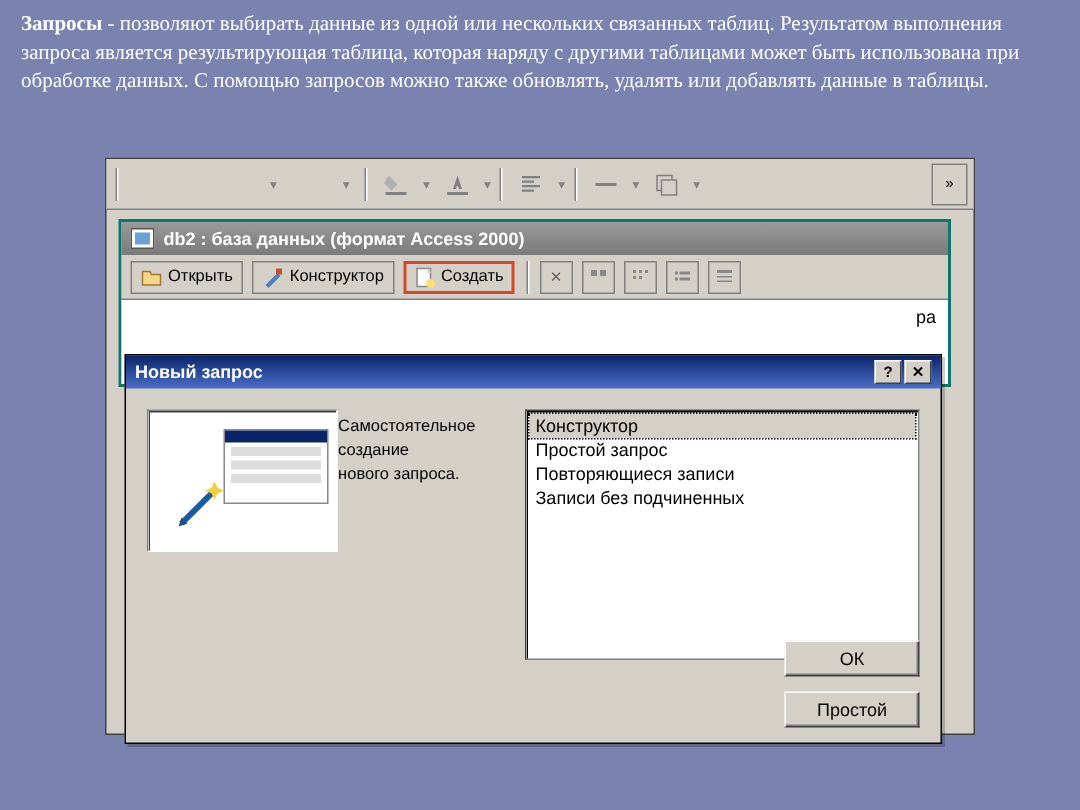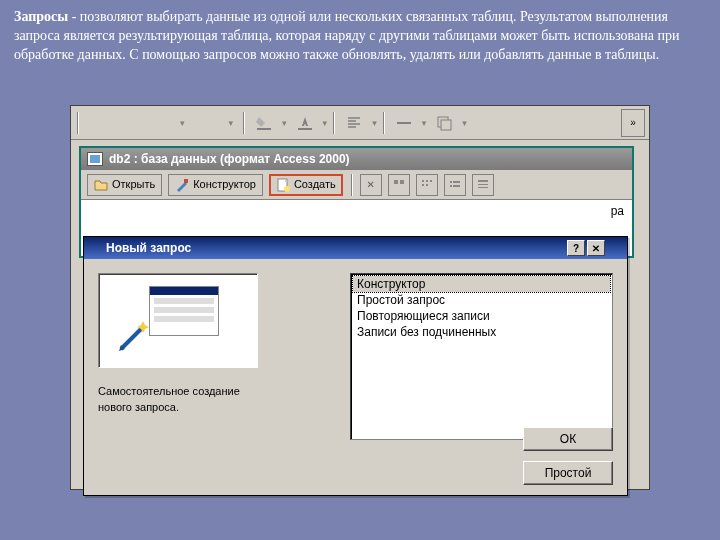--- a/index.html
+++ b/index.html
@@ -113,42 +113,42 @@
     background:#d4d0c8;
     box-shadow:2px 2px 0 rgba(0,0,0,.2);
   }
   .dlgtitle {
     height:22px;
     background:linear-gradient(#0a246a,#4a6fc7);
     color:#fff;
     font-weight:bold;
     font-size:12px;
     display:flex; align-items:center;
-    padding:0 22px;
+    padding:0 6px;
     gap:2px;
   }
   .dlgtitle .wbtns { margin-left:auto; display:flex; gap:2px;}
   .wbtn {
     width:18px; height:16px;
     background:#d4d0c8;
     border:1px solid #fff;
     border-right-color:#404040; border-bottom-color:#404040;
     font-size:10px; font-weight:bold;
     display:flex; align-items:center; justify-content:center;
     color:#000;
   }
   .dlgbody {
     display:flex;
     padding:14px;
     gap:12px;
     height:195px;
   }
   .leftpane {
     width:240px;
-    display:flex; flex-direction:column;
+    display:flex; flex-direction:row;
   }
   .wizimg {
     width:160px; height:95px;
     background:#fff;
     border:1px solid #808080;
     border-right-color:#fff; border-bottom-color:#fff;
     box-shadow:inset 1px 1px #404040;
     position:relative;
     margin-bottom:12px;
   }

